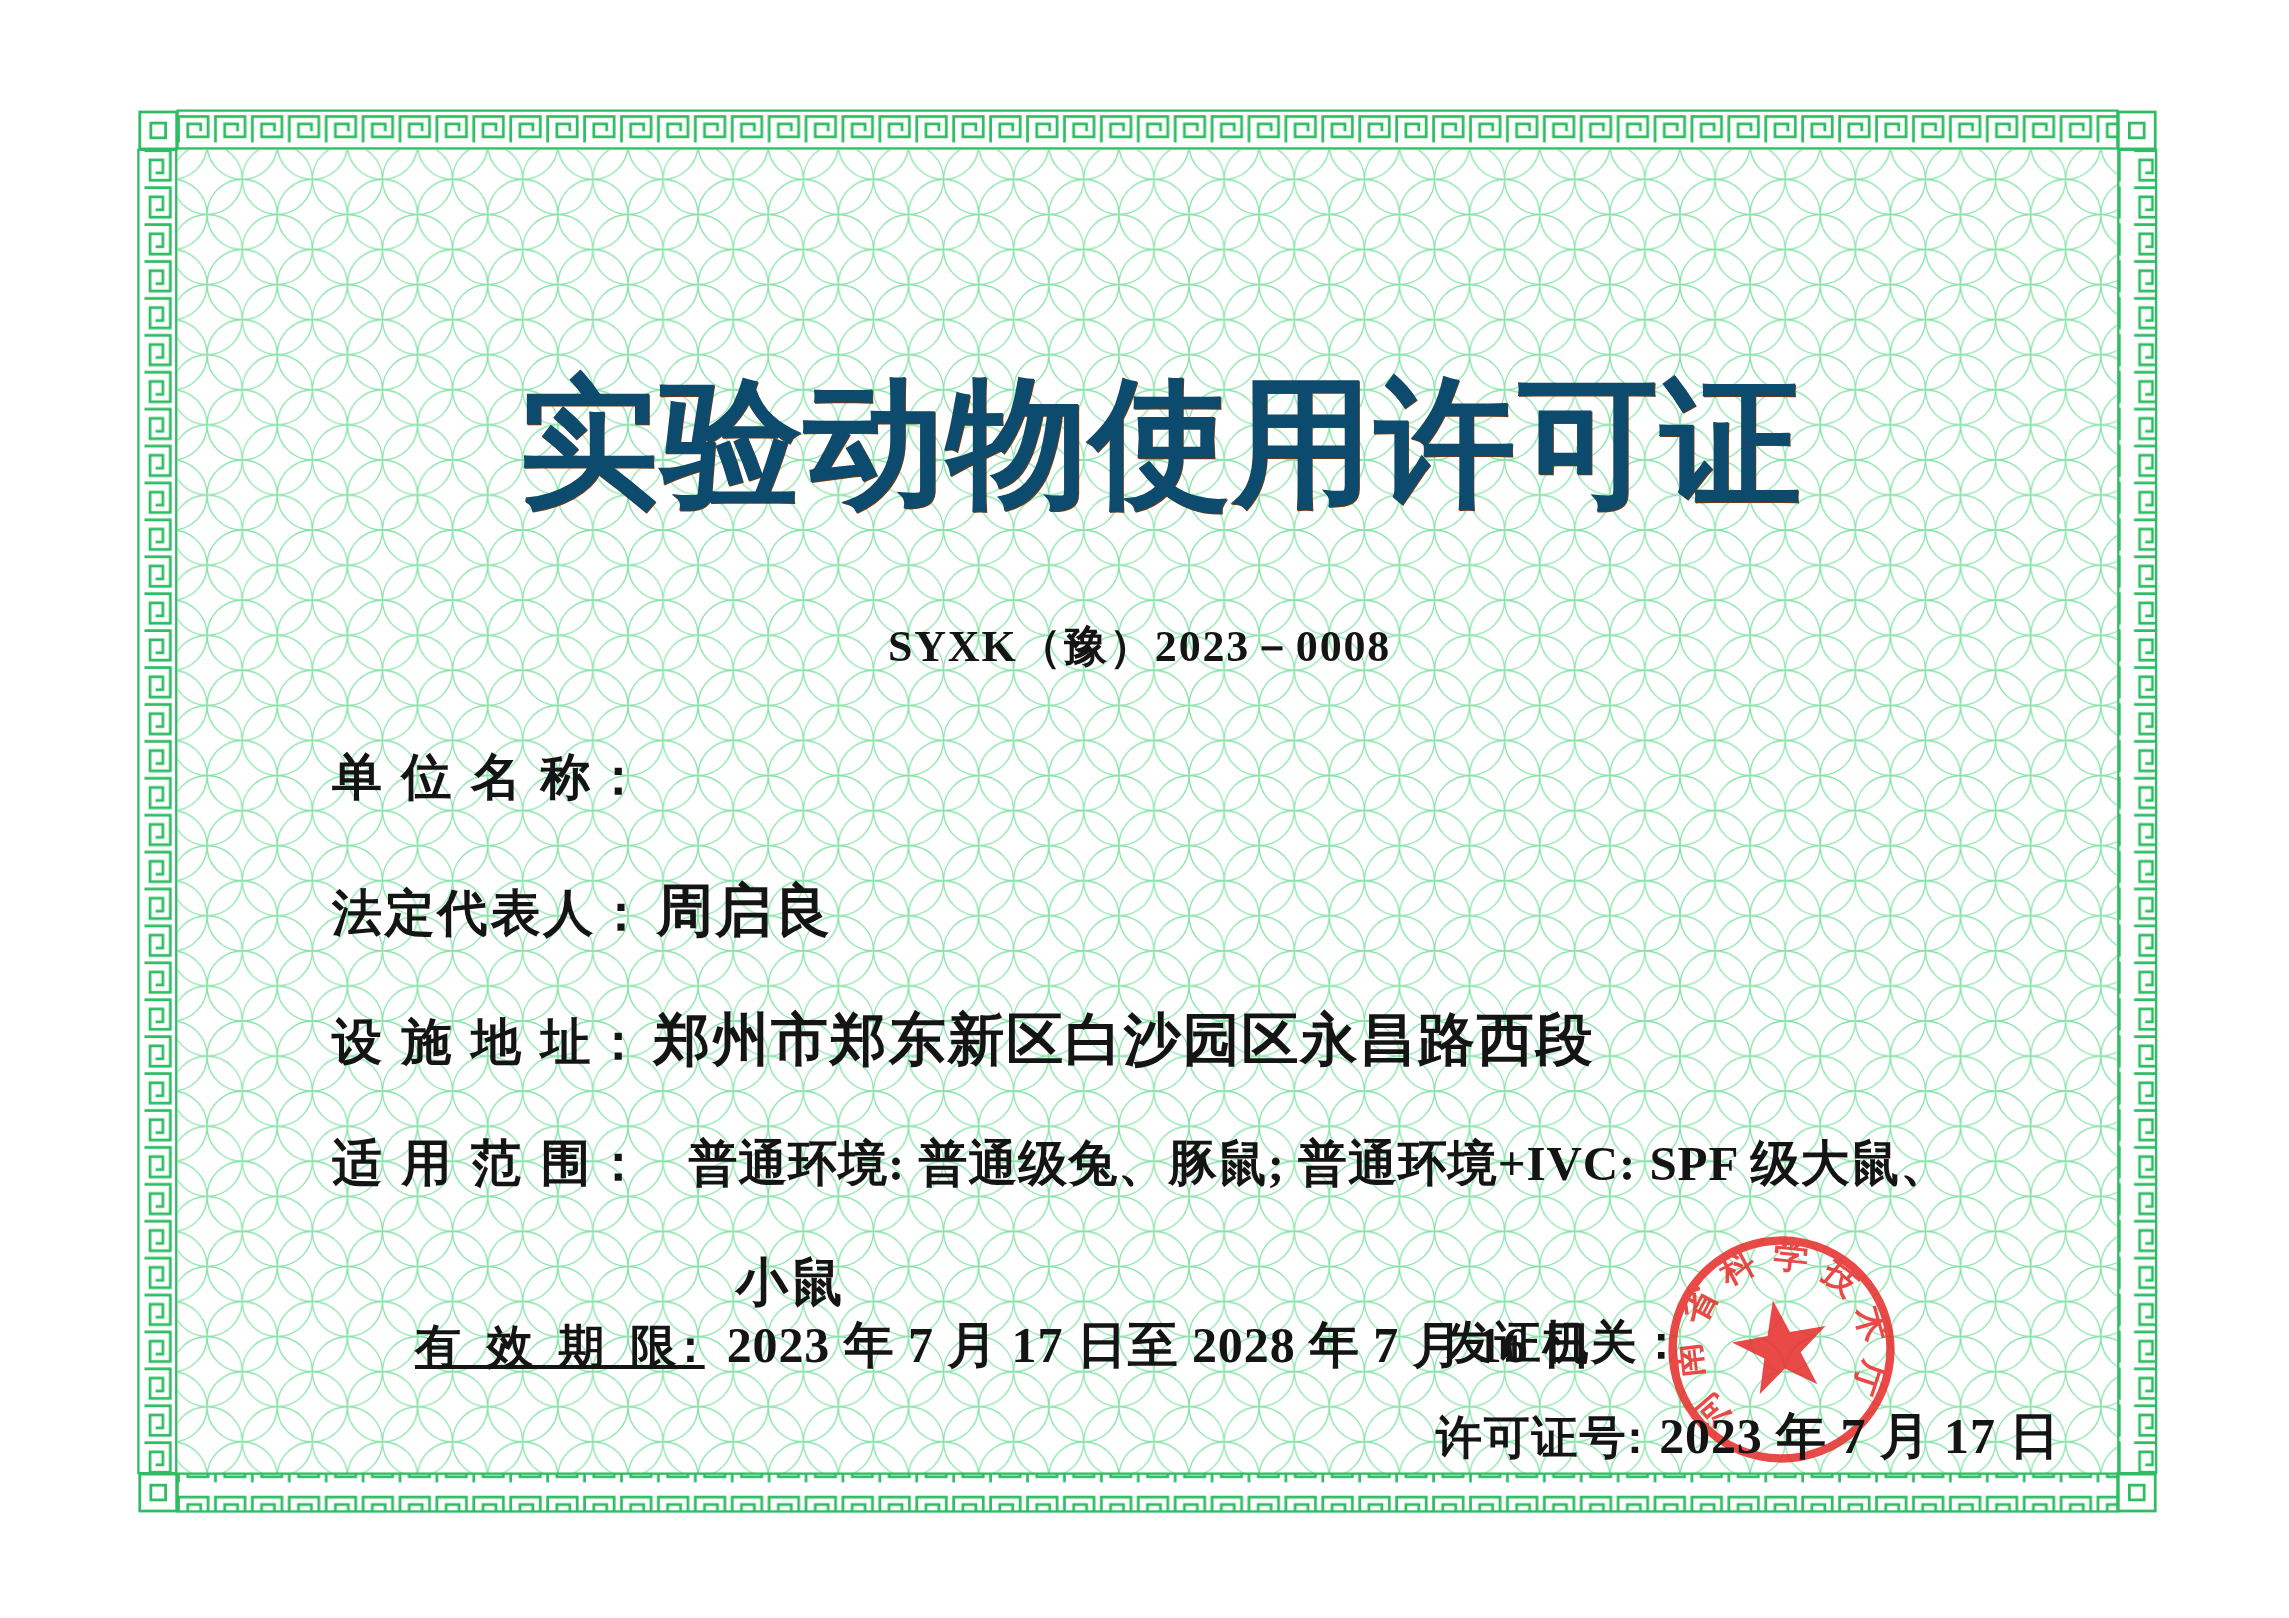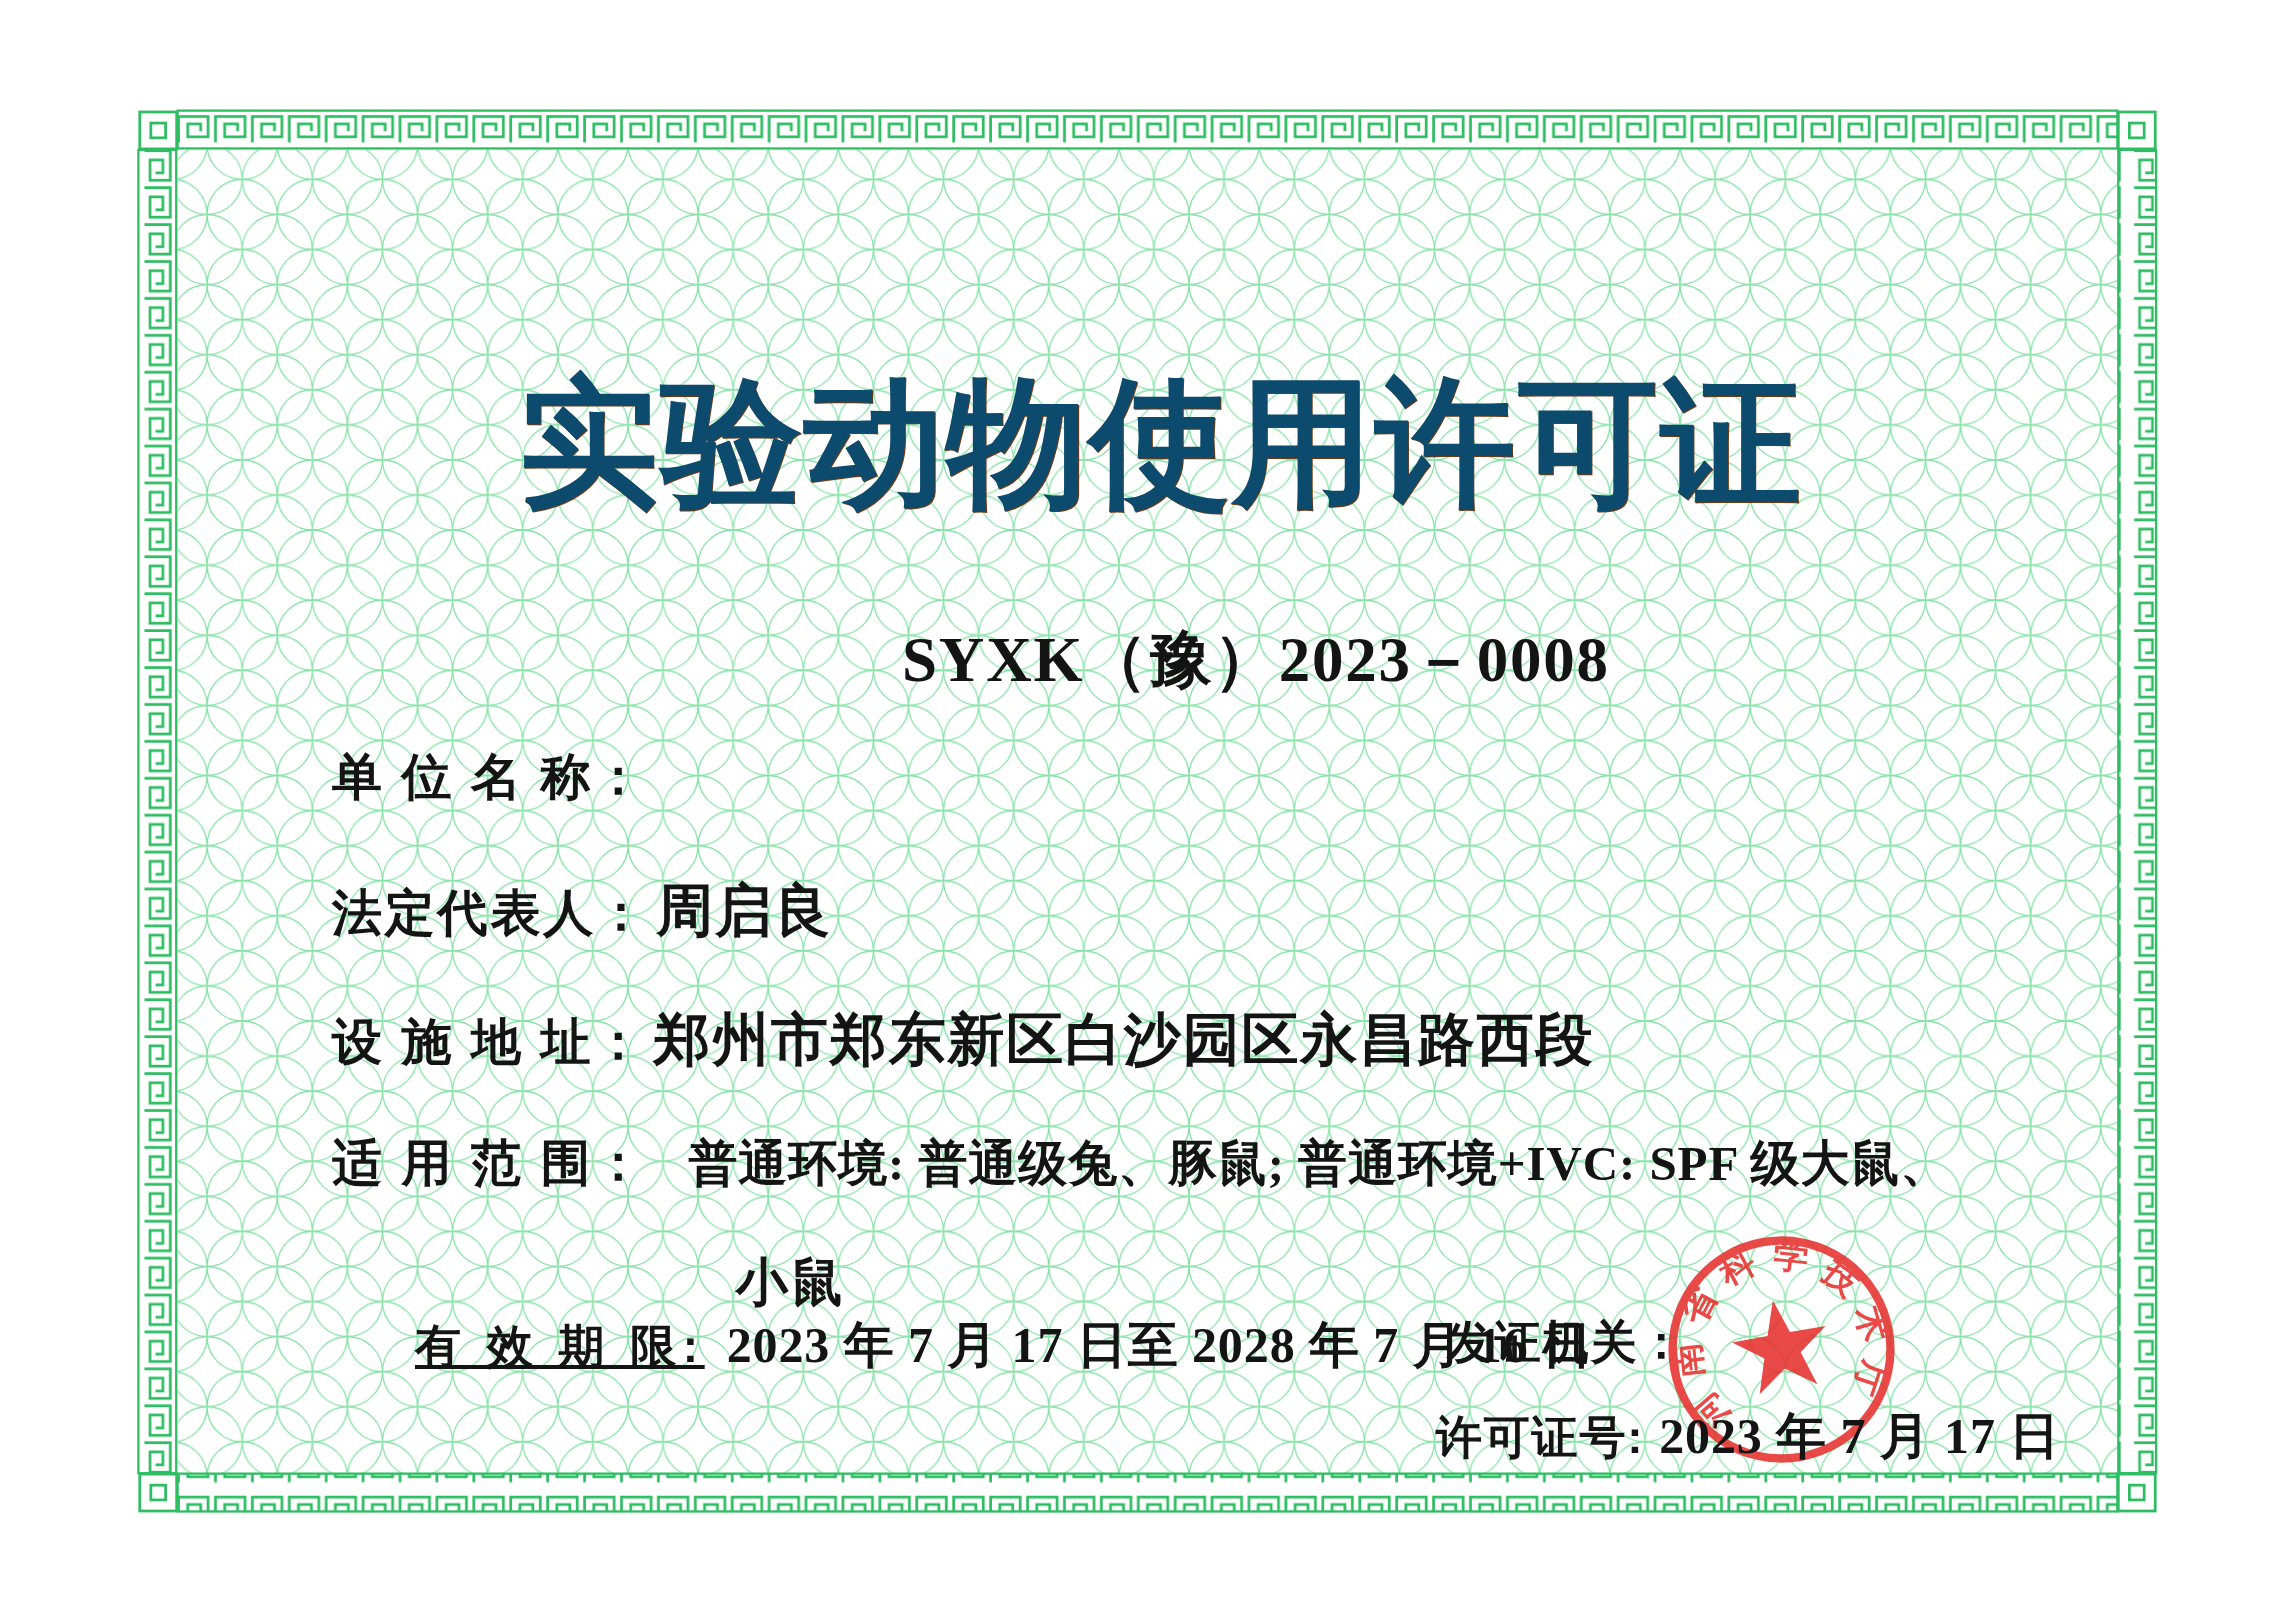--- a/index.html
+++ b/index.html
@@ -15,21 +15,21 @@
   .cert-title{
     left:16px;top:362px;width:100%;text-align:center;z-index:4;
     font-size:140px;font-weight:900;letter-spacing:2.8px;line-height:1.15;color:#0c4a6e;
     text-shadow:0.9px 0.9px 0 #6e3a14;
   }
   
   .license-row{left:875px;top:617px;z-index:4;display:flex;align-items:baseline;}
   .license-label{font-size:50px;font-weight:800;letter-spacing:9.2px;}
   .license-value{
     font-family:"Liberation Serif","DejaVu Serif",serif;
-    font-size:63px;font-weight:800;letter-spacing:1.8px;margin-left:27px;white-space:nowrap;
+    font-size:44px;font-weight:800;letter-spacing:1.8px;margin-left:13px;white-space:nowrap;
   }
   
   .field{left:332px;z-index:4;display:flex;align-items:baseline;white-space:nowrap;text-align:center;}
   .field .flabel{font-size:50px;font-weight:800;letter-spacing:2.8px;}
   .field .fvalue{
     font-family:"Liberation Serif","DejaVu Serif",serif;font-weight:800;
     margin-left:7.4px;letter-spacing:1.8px;
   }
   .f1{top:744px;}  .f1 .fvalue{font-size:57px;}
   .f2{top:873px;}  .f2 .fvalue{font-size:57px;}

